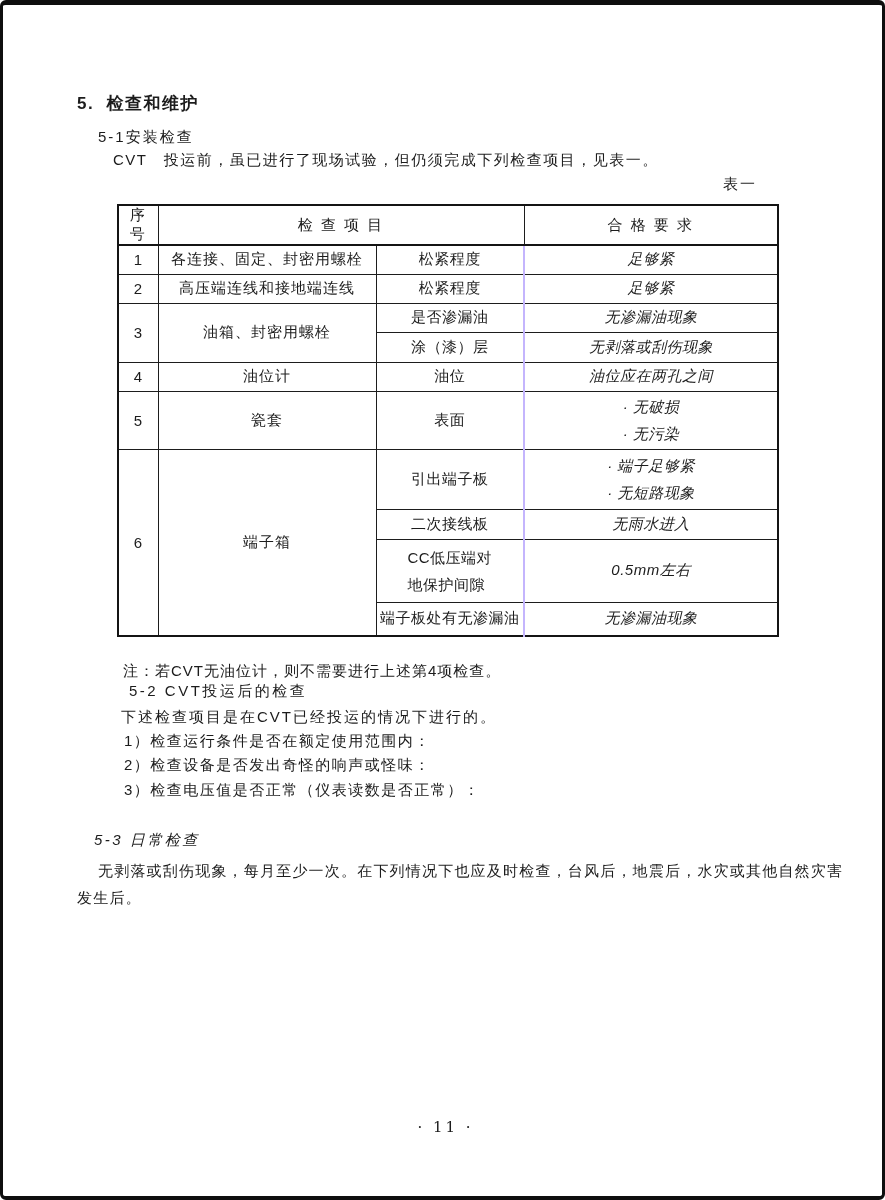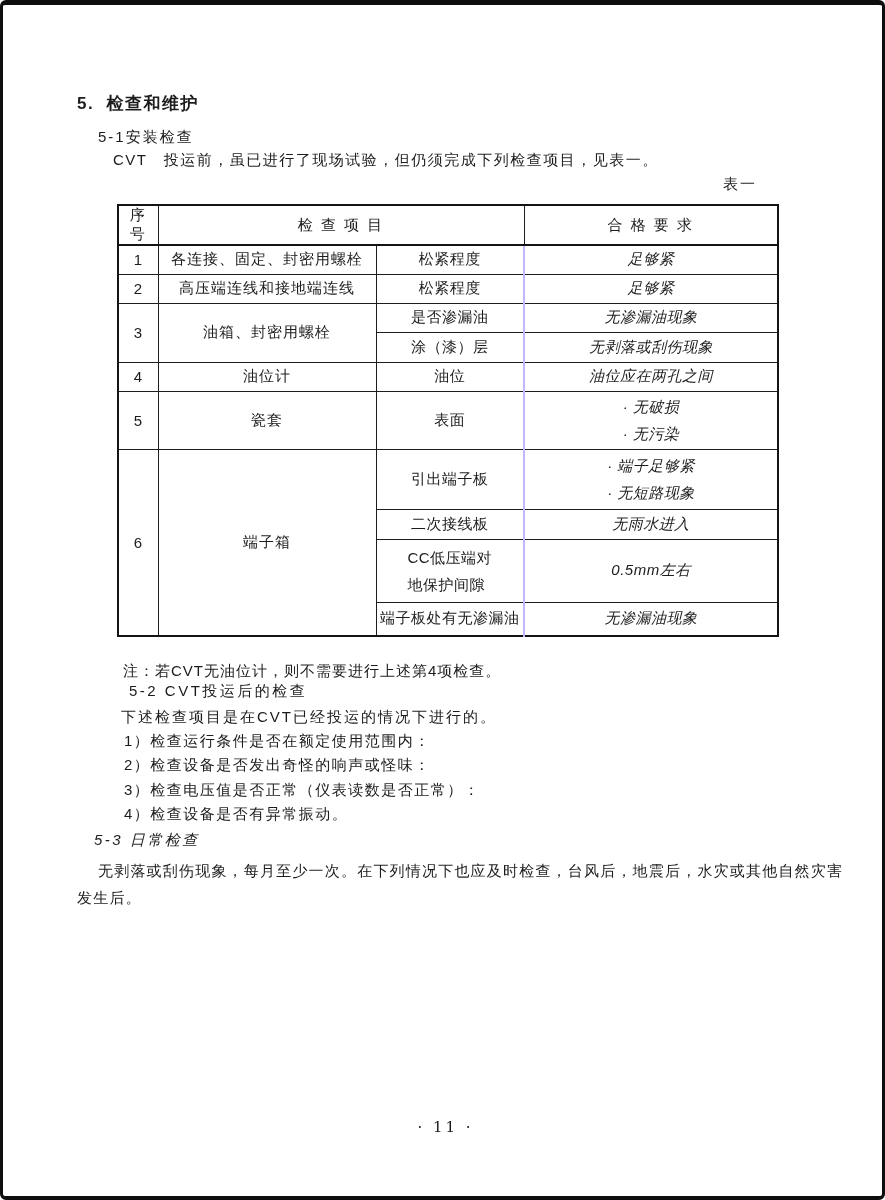--- a/index.html
+++ b/index.html
@@ -161,20 +161,20 @@
             <td class="req">无渗漏油现象</td>
           </tr>
         </tbody>
     </table>
   </div>
 
   <div class="abs note-line nowrap">注：若CVT无油位计，则不需要进行上述第4项检查。</div>
 
   <div class="abs s52-title nowrap">5-2 CVT投运后的检查</div>
   <div class="abs s52-intro nowrap">下述检查项目是在CVT已经投运的情况下进行的。</div>
-  <div class="abs list-wrap"><div class="list-line">1）检查运行条件是否在额定使用范围内：</div><div class="list-line">2）检查设备是否发出奇怪的响声或怪味：</div><div class="list-line">3）检查电压值是否正常（仪表读数是否正常）：</div><div class="list-line">4）检查设备是否有异常振动。</div></div>
+  <div class="abs list-wrap"><div class="list-line">1）检查运行条件是否在额定使用范围内：</div><div class="list-line">2）检查设备是否发出奇怪的响声或怪味：</div><div class="list-line">3）检查电压值是否正常（仪表读数是否正常）：</div></div>
 
   <div class="abs s53-title nowrap">5-3 日常检查</div>
   <div class="abs s53-body">无剥落或刮伤现象，每月至少一次。在下列情况下也应及时检查，台风后，地震后，水灾或其他自然灾害发生后。</div>
 
   <div class="abs page-number nowrap">· 11 ·</div>
 
 </div>
 
 </body></html>

